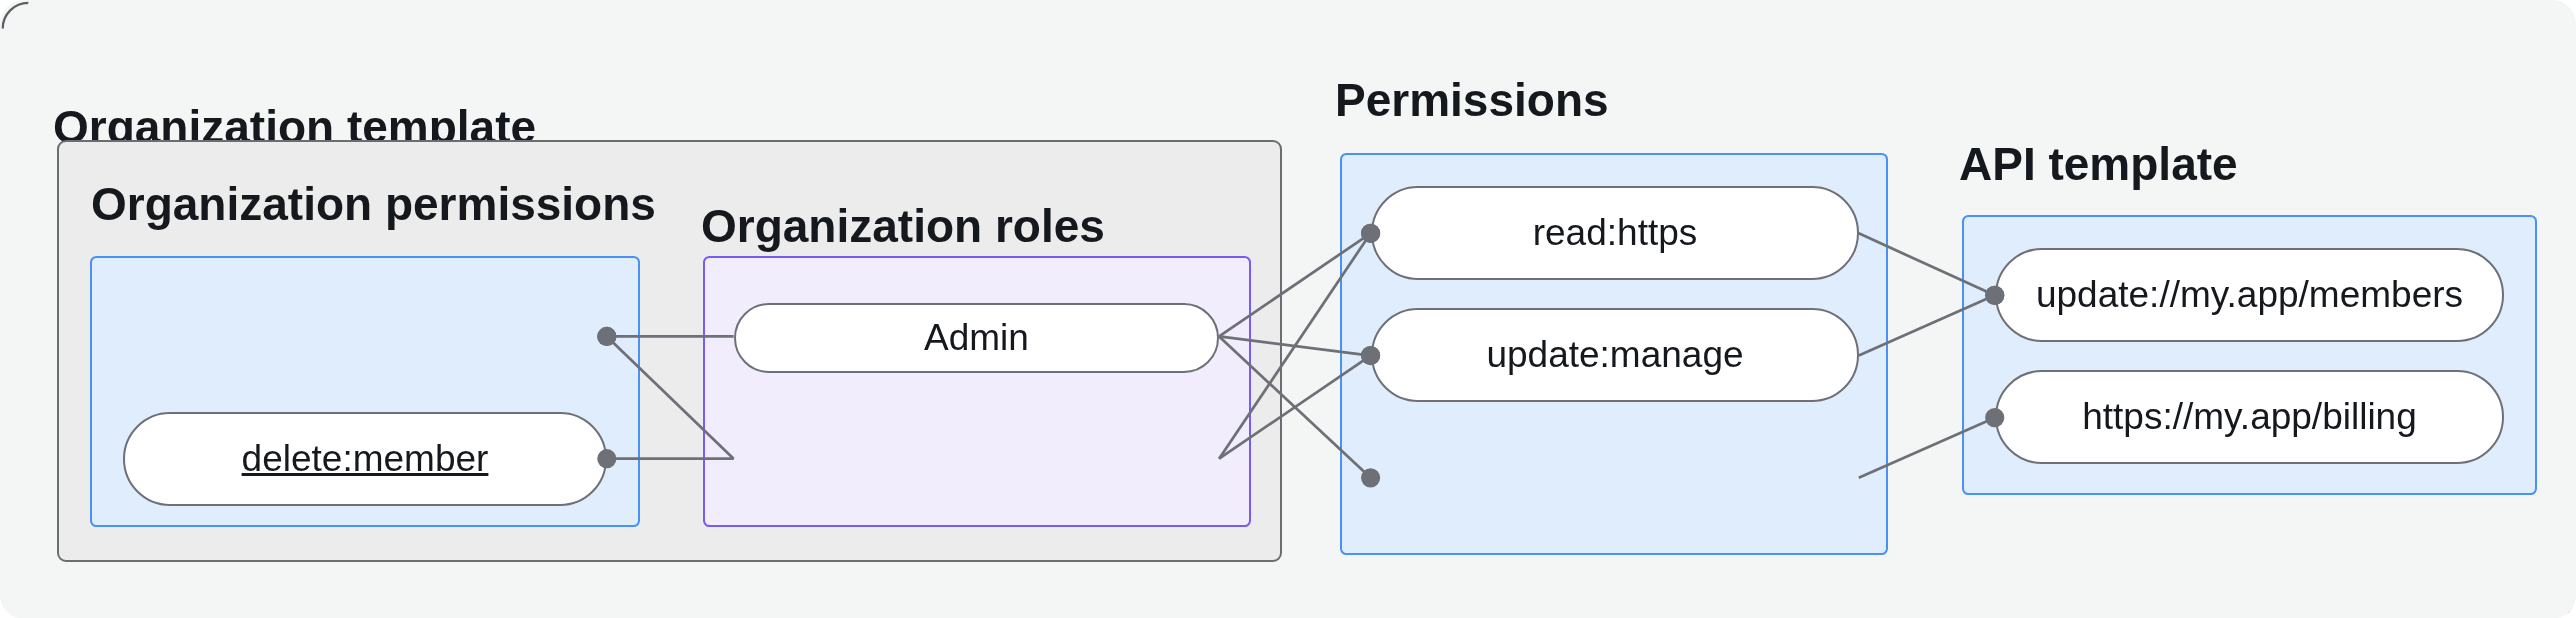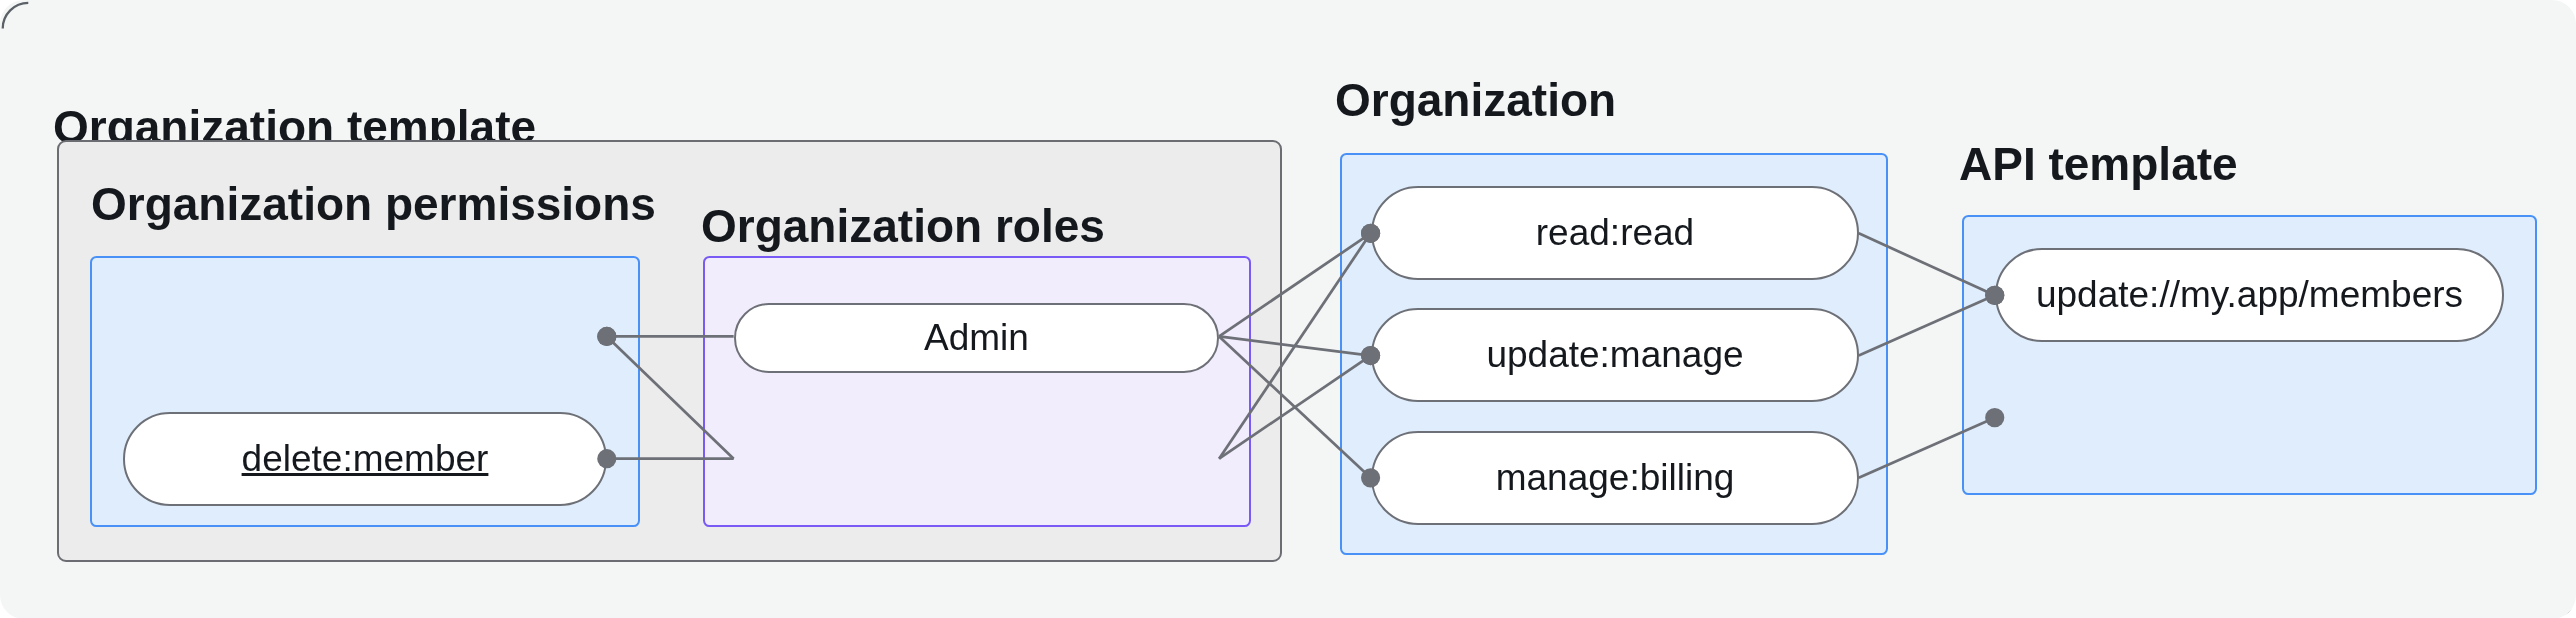--- a/index.html
+++ b/index.html
@@ -67,32 +67,32 @@
   <div class="heading h-org-template">Organization template</div>
 
   <div class="box box-gray"></div>
 
   <div class="heading h-org-permissions">Organization permissions</div>
   <div class="heading h-org-roles">Organization roles</div>
 
   <div class="box box-blue box-org-permissions"></div>
   <div class="box box-purple box-org-roles"></div>
 
-  <div class="heading h-permissions">Organization</div>
+  <div class="heading h-permissions">Permissions</div>
   <div class="box box-blue box-permissions"></div>
 
   <div class="heading h-api-resources">API template</div>
   <div class="box box-blue box-api-resources"></div>
 
   <div class="pill n-delete">delete:member</div>
   <div class="pill n-admin">Admin</div>
-  <div class="pill n-read">read:read</div>
+  <div class="pill n-read">read:https</div>
   <div class="pill n-update">update:manage</div>
-  <div class="pill n-manage">manage:billing</div>
   <div class="pill n-members-api">update://my.app/members</div>
+  <div class="pill n-billing-api">https://my.app/billing</div>
 
   <svg class="wires" id="wires" viewBox="0 0 2823 678" xmlns="http://www.w3.org/2000/svg">
     <path class="corner" d="M 3 31 A 28 28 0 0 1 31 3" opacity="0.85"></path>
     <path class="corner" d="M 2812 675.5 L 2820.5 667" opacity="0.7"></path>
   <line x1="665" y1="368.5" x2="804" y2="368.5" stroke="#6e7077" stroke-width="3"></line>
       <line x1="665" y1="368.5" x2="804" y2="502.5" stroke="#6e7077" stroke-width="3"></line>
       <line x1="665" y1="502.5" x2="804" y2="502.5" stroke="#6e7077" stroke-width="3"></line>
       <line x1="1336" y1="368.5" x2="1502" y2="255.5" stroke="#6e7077" stroke-width="3"></line>
       <line x1="1336" y1="368.5" x2="1502" y2="389.5" stroke="#6e7077" stroke-width="3"></line>
       <line x1="1336" y1="368.5" x2="1502" y2="523.5" stroke="#6e7077" stroke-width="3"></line>

